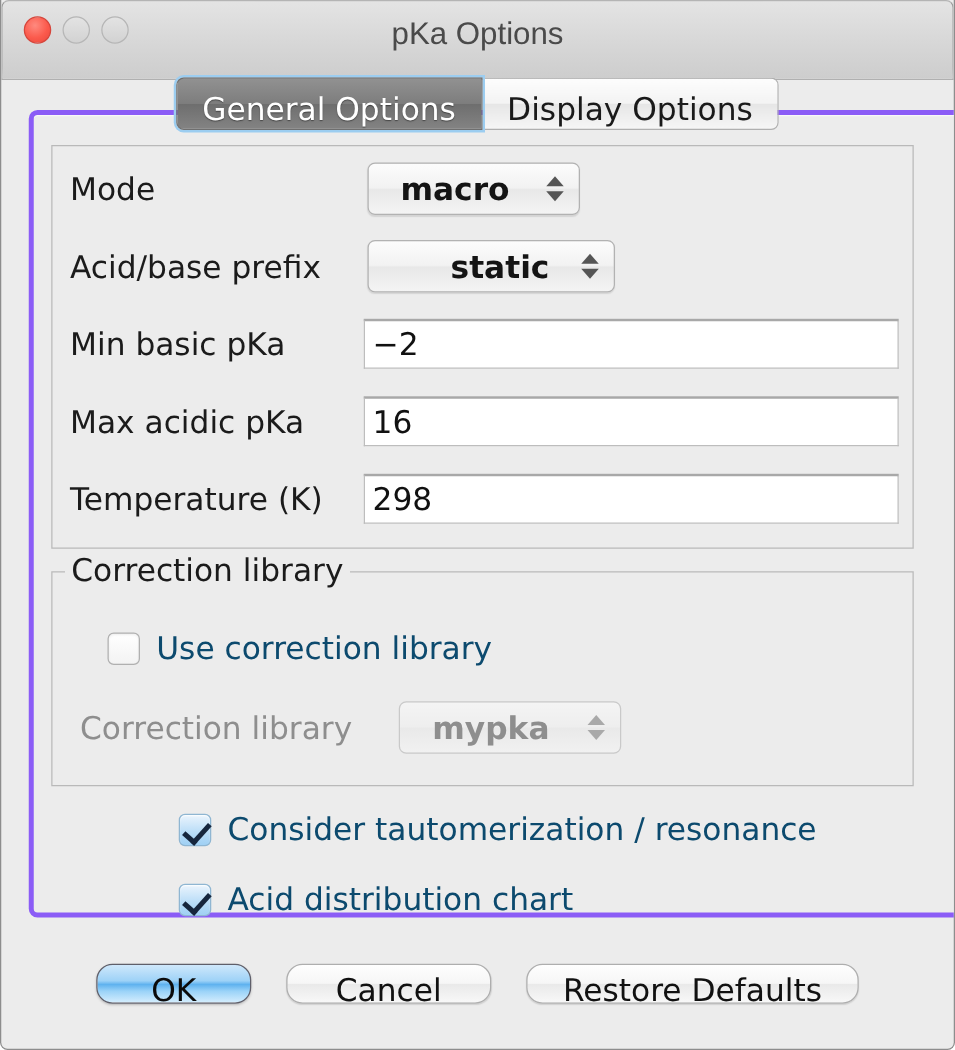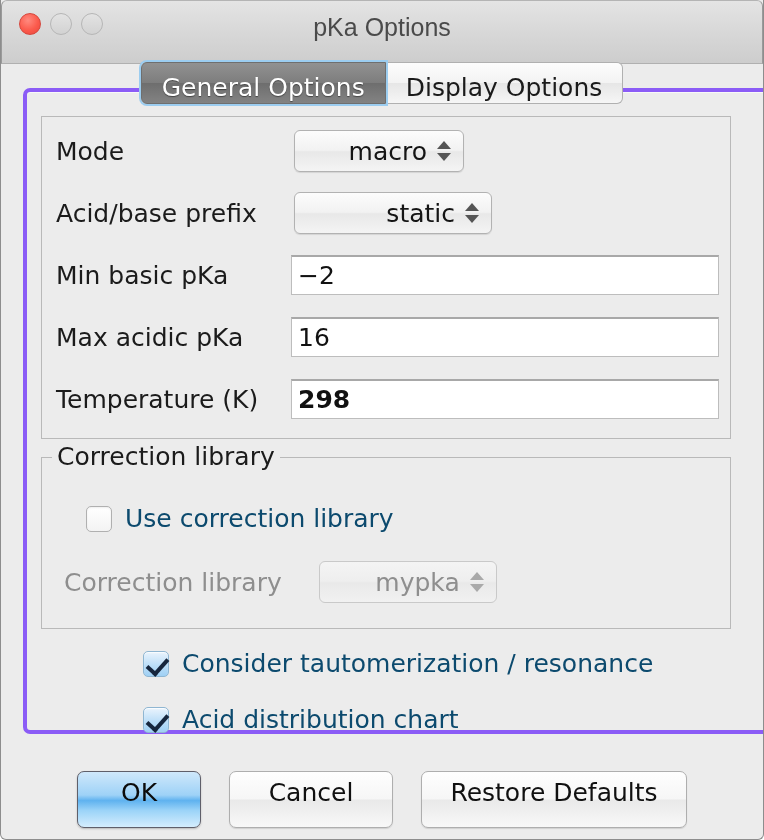--- a/index.html
+++ b/index.html
@@ -158,26 +158,27 @@
     height: 42px;
     background: linear-gradient(to bottom, #fcfcfc 0%, #f2f2f2 48%, #e8e8e8 52%, #f4f4f4 100%);
     border: 1px solid #b2b2b2;
     border-radius: 6px;
     box-shadow: 0 1px 1px rgba(0,0,0,0.10);
     display: flex;
     align-items: center;
   }
   .popup-text {
     flex: 1;
-    text-align: right;
+    text-align: center;
     font-size: 25px;
     color: #141414;
     padding-left: 6px;
     padding-right: 4px;
     white-space: nowrap;
+    font-weight: bold;
   }
   .popup-arrows {
     width: 26px;
     display: flex;
     flex-direction: column;
     align-items: center;
     justify-content: center;
     gap: 4px;
     padding-right: 6px;
   }
@@ -281,25 +282,25 @@
   
   .buttonbar {
     position: absolute;
     left: 0; right: 0;
     bottom: 22px;
     height: 46px;
   }
   .btn {
     position: absolute;
     box-sizing: border-box;
-    height: 57px;
+    height: 32px;
     line-height: 42px;
     text-align: center;
     font-size: 25px;
-    border-radius: 7px;
+    border-radius: 13px;
     white-space: nowrap;
     font-family: "DejaVu Sans", sans-serif;
   }
   .btn-normal {
     background: linear-gradient(to bottom, #fefefe 0%, #f6f6f6 49%, #e9e9e9 51%, #f8f8f8 100%);
     border: 1px solid #aeaeae;
     color: #111111;
     box-shadow: 0 1px 1px rgba(0,0,0,0.12);
   }
   .btn-default {
@@ -359,21 +360,21 @@
         <div class="textfield" style="left:249px; width:428px;">−2</div>
       </div>
 
       <div class="row" style="top:194px;">
         <div class="row-label">Max acidic pKa</div>
         <div class="textfield" style="left:249px; width:428px;">16</div>
       </div>
 
       <div class="row" style="top:256px;">
         <div class="row-label">Temperature (K)</div>
-        <div class="textfield" style="left:249px; width:428px;font-weight:bold;">298</div>
+        <div class="textfield" style="left:249px; width:428px;">298</div>
       </div>
 
     </div>
 
     <div class="groupbox">
       <div class="groupbox-title">Correction library</div>
 
       <div class="checkrow" style="left:44px; top:46px;">
         <div class="checkbox checkbox-off"></div>
         <div class="check-label">Use correction library</div>

